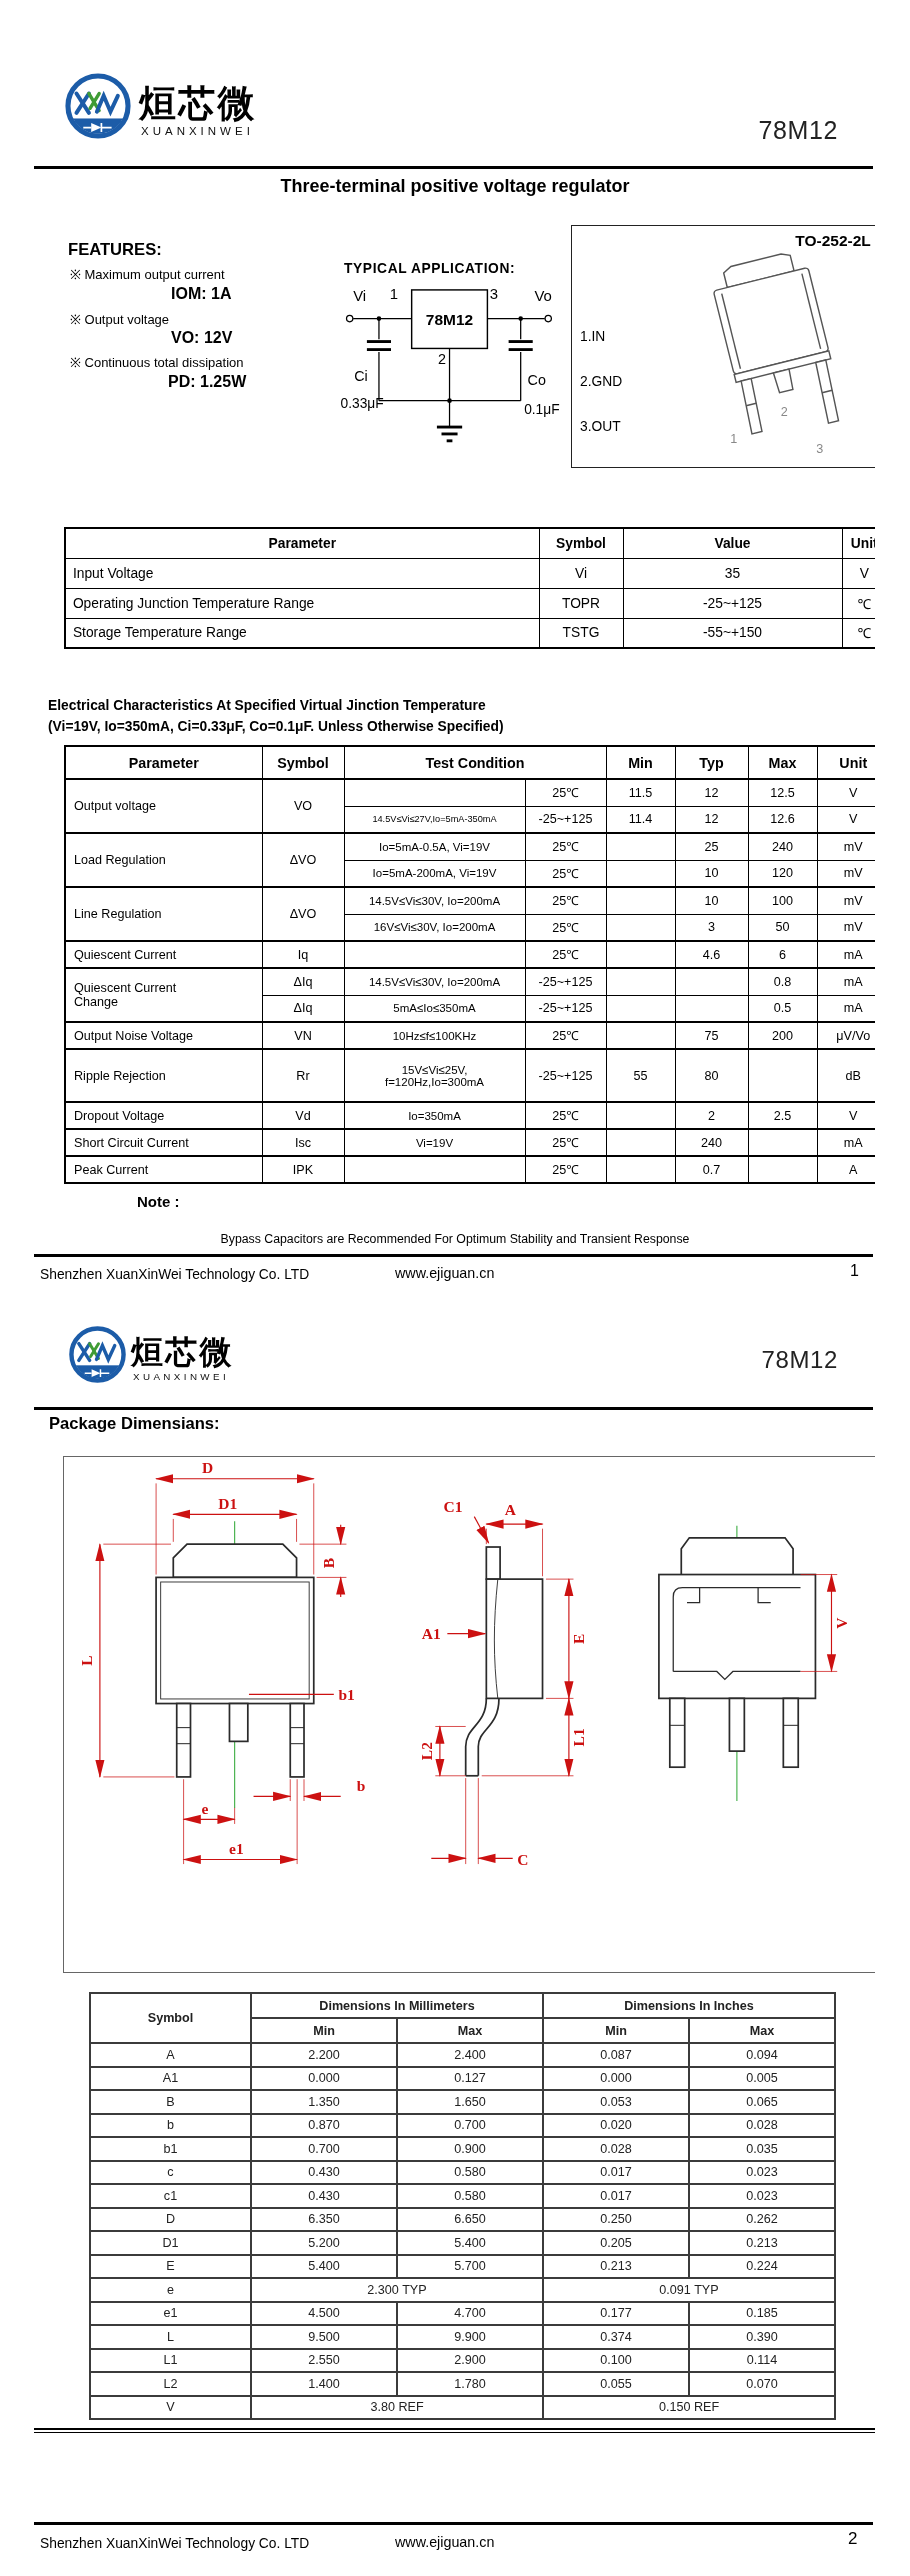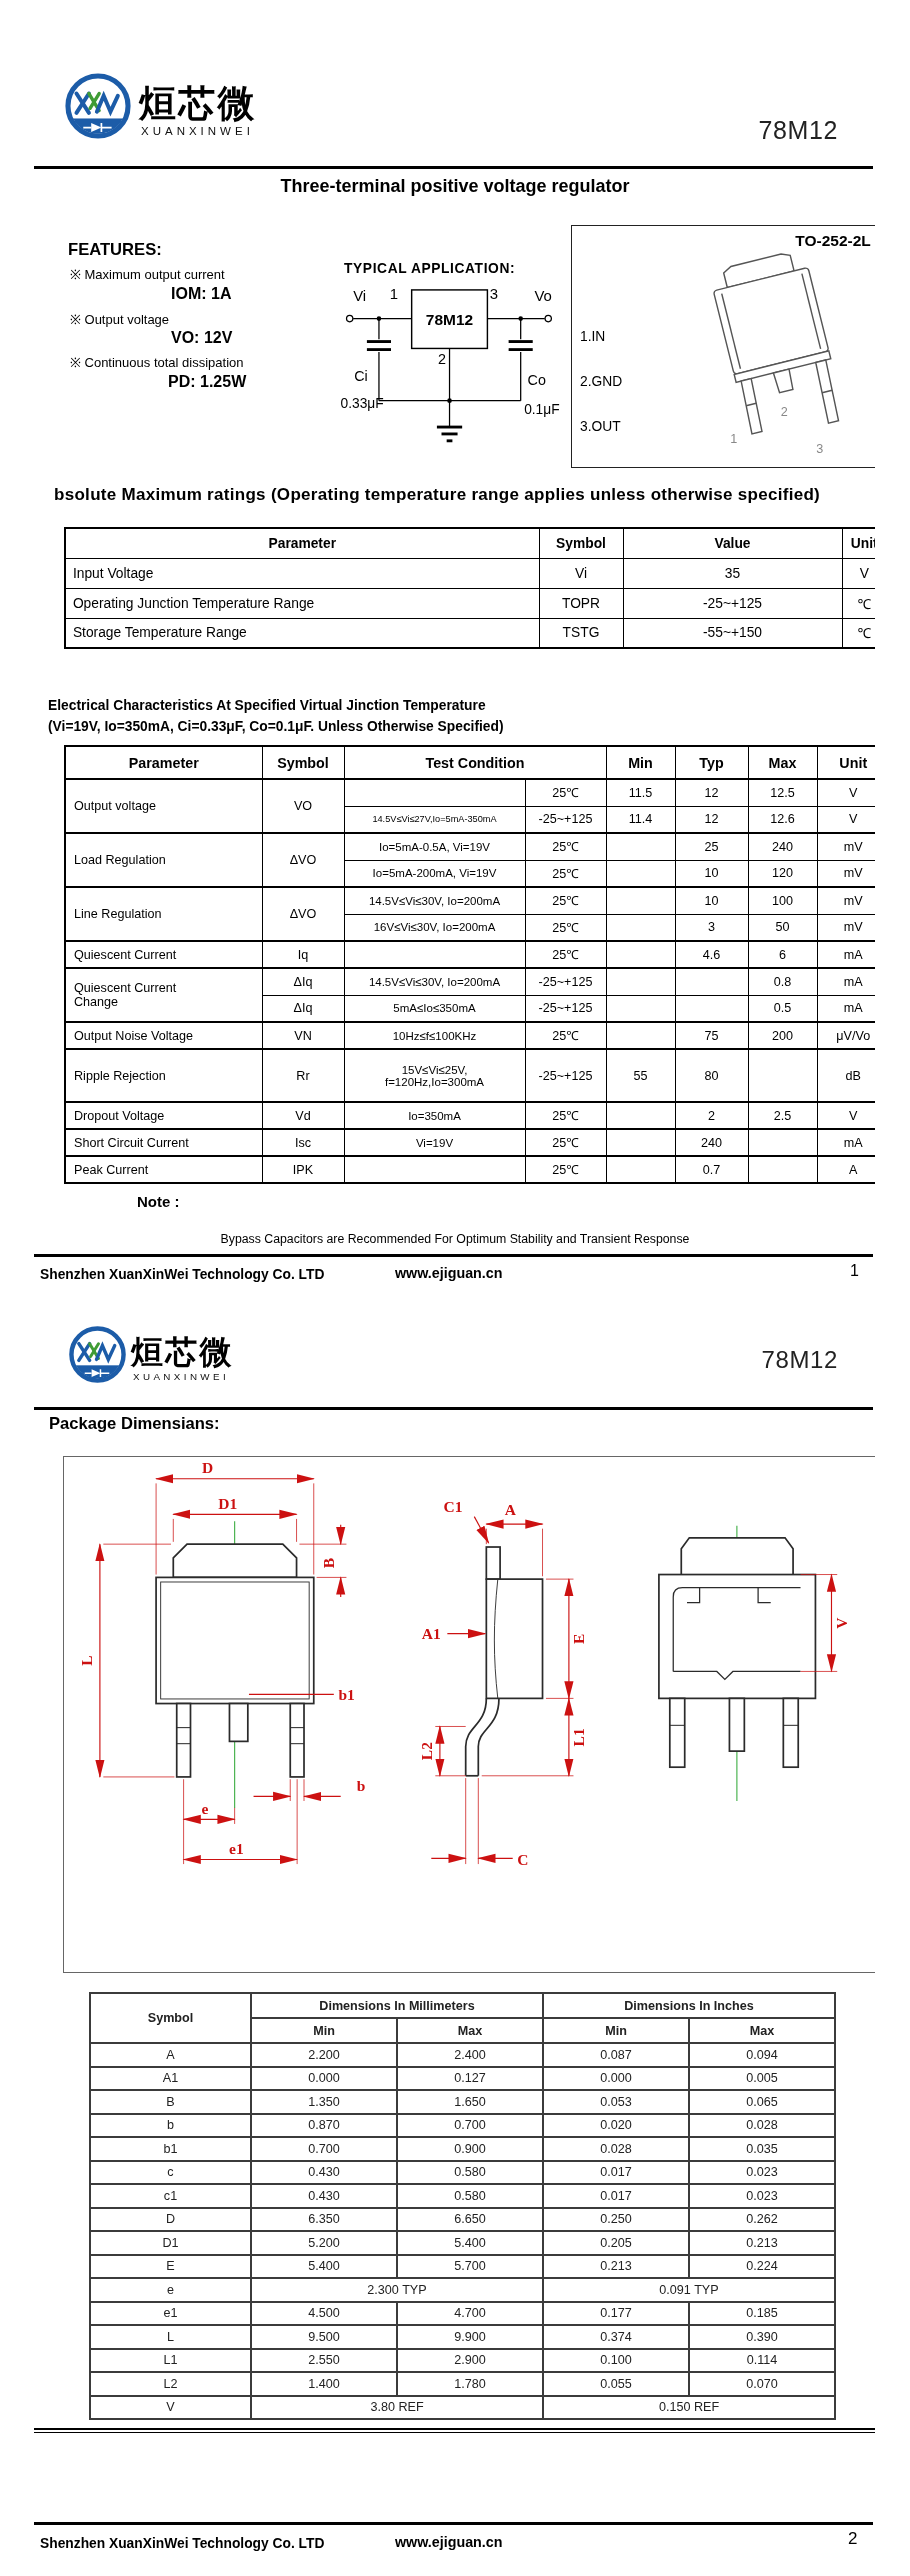--- a/index.html
+++ b/index.html
@@ -38,21 +38,21 @@
   .elec thead tr{height:33px;font-size:14.3px;}
   .elec tbody tr{height:27px;}
   .elec tbody tr.tall{height:53px;}
   .elec tr.gs td{border-top:2.3px solid #000;}
   .elec td.pl{text-align:left;padding-left:8px;}
   .elec td.cond{font-size:11.5px;}
   .elec td.tiny{font-size:9.2px;padding:0 0.6px;}
   
   .note-l{font-size:15px;font-weight:bold;}
   .note-t{width:910px;text-align:center;font-size:12.3px;margin-top:20px;}
-  .foot{font-size:13.8px;font-weight:bold;}
+  .foot{font-size:13.8px;}
   .pageno{font-size:16px;}
   
   .h2p{font-size:16.6px;font-weight:bold;}
   .drawbox{position:absolute;left:63px;top:1456px;width:816px;height:515px;border:1.1px solid #666;}
   .dimt{position:absolute;left:89px;top:1992px;width:745px;border:1.7px solid #333;font-size:12.6px;color:#222;}
   .dimt th,.dimt td{border:2.9px double #3b3b3b;text-align:center;overflow:hidden;}
   .dimt thead tr{height:25px;}
   .dimt tbody tr{height:23.5px;}
   .dimt th{font-weight:bold;}
   svg text{font-family:"Liberation Sans",sans-serif;}
@@ -152,21 +152,20 @@
         <polygon points="248,226 266,226 262,334 244,334"></polygon>
         <line x1="112" y1="270" x2="130" y2="270"></line>
         <line x1="246" y1="280" x2="264" y2="280"></line>
       </g>
       <text x="108" y="348" font-size="22" fill="#888">1</text>
       <text x="196" y="302" font-size="22" fill="#888">2</text>
       <text x="258" y="366" font-size="22" fill="#888">3</text>
     </svg>
   </div>
 
-  <div class="abs abshead nowrap" style="left:54px;top:485px;">bsolute Maximum ratings  (Operating temperature range applies unless otherwise specified)</div>
   <table class="abst">
     <colgroup>
         <col style="width:474px">
         <col style="width:84px">
         <col style="width:219px">
         <col style="width:45px">
       </colgroup>
     <thead>
         <tr>
       <th>Parameter</th>

